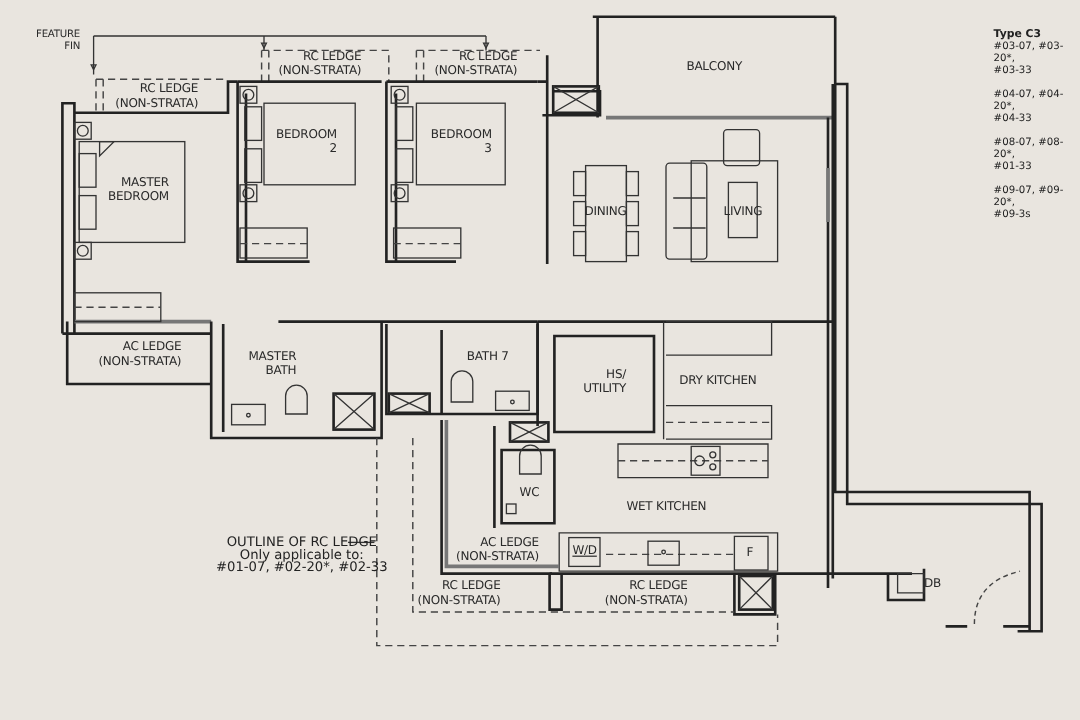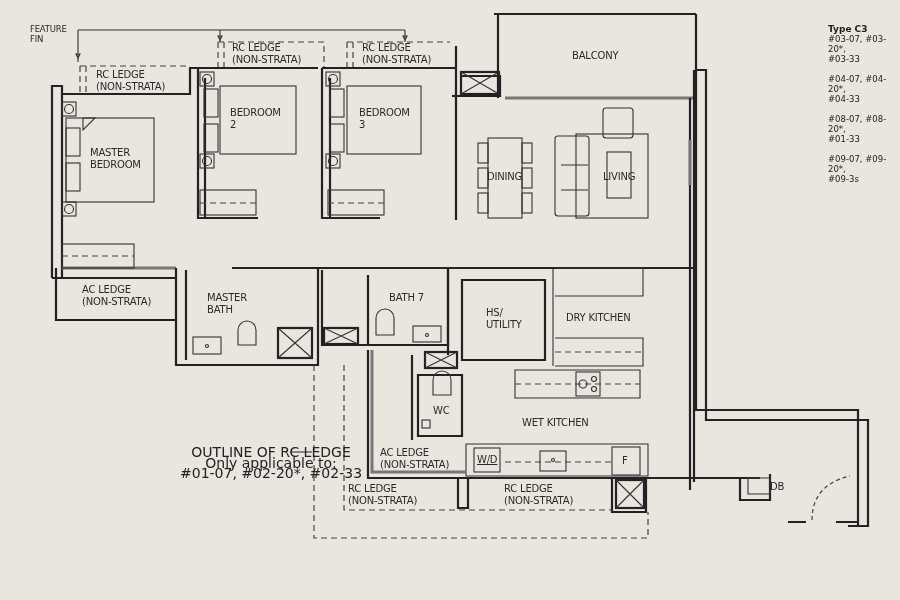--- a/index.html
+++ b/index.html
@@ -2,25 +2,25 @@
 <html><head>
 <meta charset="utf-8">
 <style>
   html, body { margin:0; padding:0; }
   body { width:900px; height:600px; background:#e9e5df; overflow:hidden; position:relative; font-family:"DejaVu Sans", sans-serif; }
   svg#plan { position:absolute; left:0; top:0; width:900px; height:600px; }
   .wall { fill:none; stroke:#222; stroke-width:2.2; }
   .thin { fill:none; stroke:#333; stroke-width:1.1; }
   .dash { fill:none; stroke:#444; stroke-width:1.2; stroke-dasharray:6 4; }
   .gray { fill:none; stroke:#777; stroke-width:3; }
-  .lbl { position:absolute; font-size:10px; color:#2a2a2a; text-align:left; line-height:12px; white-space:nowrap; letter-spacing:-0.2px; }
+  .lbl { position:absolute; font-size:10px; color:#2a2a2a; text-align:right; line-height:12px; white-space:nowrap; letter-spacing:-0.2px; }
   .legend { position:absolute; left:790px; top:24px; font-size:8.5px; color:#222; line-height:10px;margin-left:38px; }
   .legend .ttl { font-weight:bold; font-size:9px; }
   .legend .grp { margin-bottom:10px; }
-  .note { position:absolute; font-size:14px; color:#222; text-align:center; line-height:10.5px; }
+  .note { position:absolute; font-size:11px; color:#222; text-align:center; line-height:10.5px; }
 </style>
 </head>
 <body>
 
 <svg id="plan" viewBox="0 0 900 600">
 
   <g>
     <path class="thin" d="M78 30 H405 M78 30 V62 M220 30 V42 M405 30 V42"></path>
     <path class="thin" d="M78 58 l-2 -4 h4 z M220 40 l-2 -4 h4 z M405 40 l-2 -4 h4 z"></path>
   </g>

